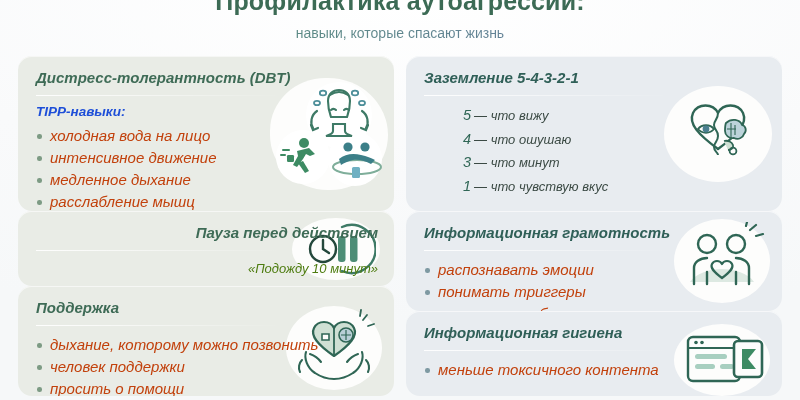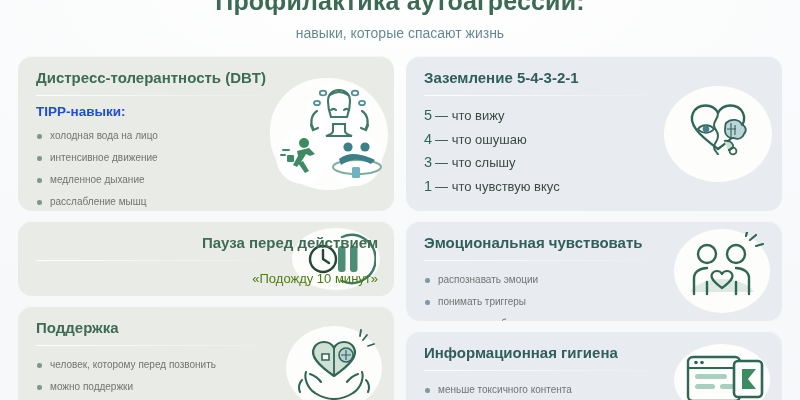--- a/index.html
+++ b/index.html
@@ -61,22 +61,23 @@
     right: 0;
     bottom: 0;
     display: flex;
     gap: 12px;
     padding: 0 18px;
   }
   .col {
     flex: 1 1 0;
     display: flex;
     flex-direction: column;
-    gap: 10px;
+    gap: 0;
     min-width: 0;
+    font-style: italic;
   }
 
   
   .card {
     position: relative;
     border-radius: 14px;
     padding: 12px 16px 12px 18px;
     overflow: hidden;
     flex: none;
   }
@@ -109,23 +110,23 @@
     font-size: 13.5px;
     font-weight: bold;
     color: #1d4ed8;
     margin-bottom: 6px;
   }
 
   ul.items { list-style: none; }
   ul.items li {
     position: relative;
     padding-left: 14px;
-    font-size: 10px;
+    font-size: 15px;
     line-height: 22px;
-    color: #737373;
+    color: #c2410c;
     white-space: nowrap;
   }
   ul.items li::before {
     content: "";
     position: absolute;
     left: 1px;
     top: 9px;
     width: 4.5px;
     height: 4.5px;
     border-radius: 50%;
@@ -133,21 +134,21 @@
   .green ul.items li::before { background: #7d9b84; }
   .blue  ul.items li::before { background: #7e99a2; }
 
   .quote {
     font-size: 13px;
     line-height: 20px;
     color: #4d7c0f;
   }
 
   
-  ul.numlist { list-style: none; }
+  ul.numlist { list-style: none; margin-left: 39px; }
   ul.numlist li {
     font-size: 13px;
     line-height: 22.5px;
     color: #3b4a44;
     white-space: nowrap;
   }
   ul.numlist li .num {
     color: #2f6655;
     font-size: 14.5px;
     font-weight: normal;
@@ -286,22 +287,22 @@
               <path d="M18 44c-2 6 1 16 9 21 6 4 13 6 19 6s13-2 19-6c8-5 11-15 9-21"></path>
               <path d="M22 46c3 1 8 4 11 8M70 46c-3 1-8 4-11 8"></path>
               <path d="M14 52c-3 3-4 8-2 12M78 52c3 3 4 8 2 12"></path>
             </g>
           </svg>
         </div>
         <div class="card-body">
           <div class="card-head">Поддержка</div>
           <div class="divider"></div>
           <ul class="items">
-            <li>человек, которому перед позвонить</li>
-            <li>можно поддержки</li>
+            <li>дыхание, которому можно позвонить</li>
+            <li>человек поддержки</li>
             <li>просить о помощи</li>
           </ul>
         </div>
       </div>
 
     </div>
 
     <div class="col">
 
       <div class="card blue" style="height:155px;">
@@ -320,21 +321,21 @@
             <path d="M57 52c4-1 8 1 9 4 1 3-2 5-5 5" fill="#cfe0d4" stroke="#2f6655" stroke-width="1.8"></path>
             <circle cx="66" cy="62" r="3.4" fill="none" stroke="#2f6655" stroke-width="1.8"></circle>
           </svg>
         </div>
         <div class="card-body">
           <div class="card-head">Заземление 5-4-3-2-1</div>
           <div class="divider"></div>
           <ul class="numlist">
             <li><span class="num">5</span><span>— что вижу</span></li>
             <li><span class="num">4</span><span>— что ошушаю</span></li>
-            <li><span class="num">3</span><span>— что слышу</span></li>
+            <li><span class="num">3</span><span>— что минут</span></li>
             <li><span class="num">1</span><span>— что чувствую вкус</span></li>
           </ul>
         </div>
       </div>
 
       <div class="card blue" style="height:100px;">
         <div class="icon-blob sz-md">
           <svg width="92" height="78" viewBox="0 0 92 78" fill="none">
             <ellipse cx="46" cy="39" rx="45" ry="38" fill="#fdfdfc"></ellipse>
             <path d="M14 60c6-9 20-13 32-13s26 4 32 13z" fill="#dde9e2"></path>
@@ -345,21 +346,21 @@
               <path d="M73 62V46c0-6-6-10-13-10"></path>
               <path d="M31 62V50M60 62V50"></path>
             </g>
             <path d="M46 42c2-4 8-4 10 0 2 4-2 8-10 14-8-6-12-10-10-14 2-4 8-4 10 0z" fill="none" stroke="#2f6655" stroke-width="2.2" stroke-linejoin="round"></path>
             <g stroke="#2f6655" stroke-width="2.2" stroke-linecap="round">
               <path d="M74 8l6-5M80 14l7-2M70 4l1-4"></path>
             </g>
           </svg>
         </div>
         <div class="card-body">
-          <div class="card-head">Эмоциональная чувствовать</div>
+          <div class="card-head">Информационная грамотность</div>
           <div class="divider"></div>
           <ul class="items">
             <li>распознавать эмоции</li>
             <li>понимать триггеры</li>
             <li>разрешать себе чувствовать</li>
           </ul>
         </div>
       </div>
 
       <div class="card blue clip-bottom" style="height:85px;">

